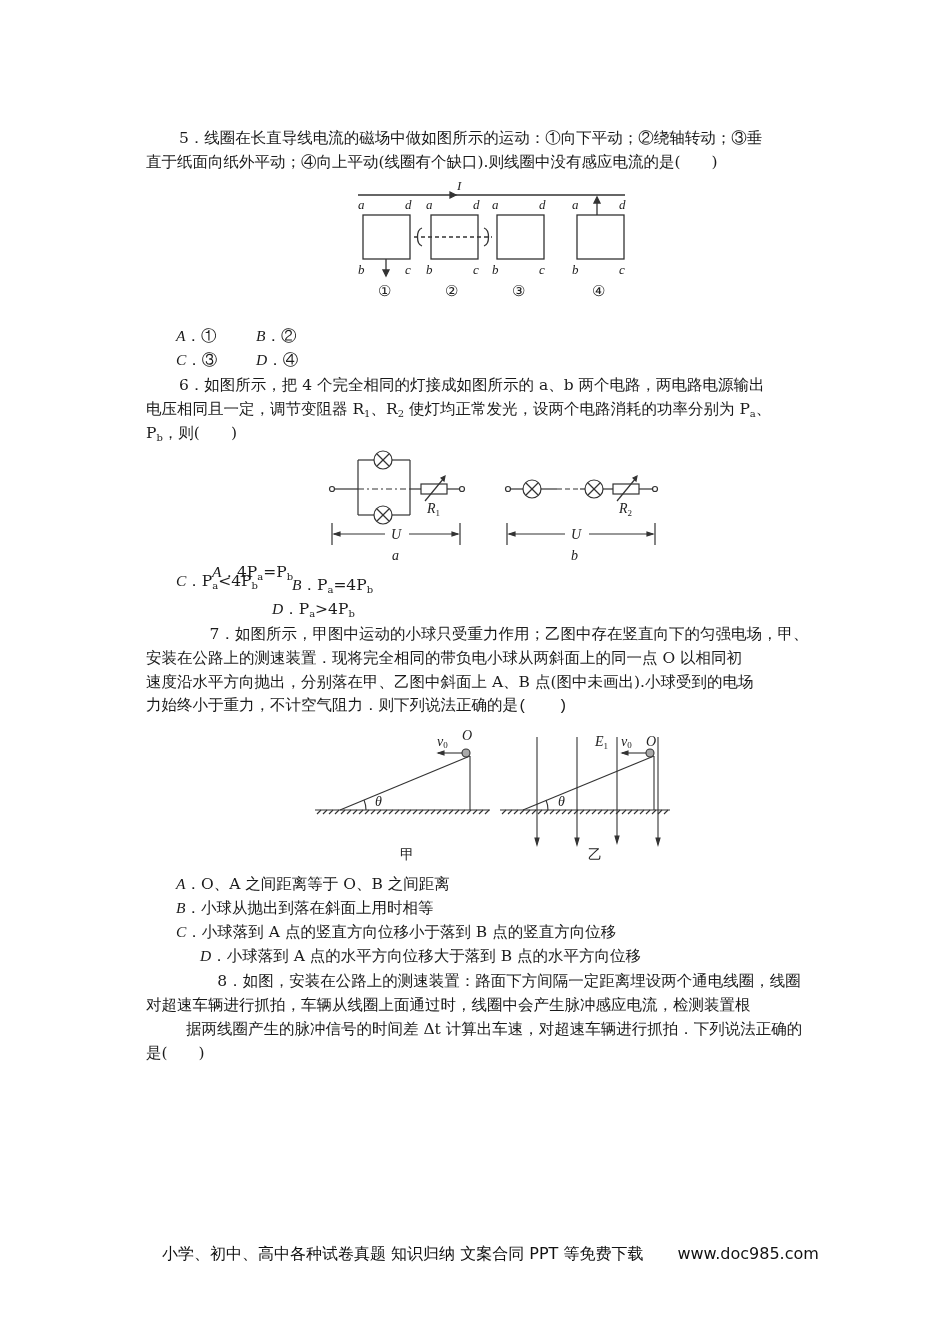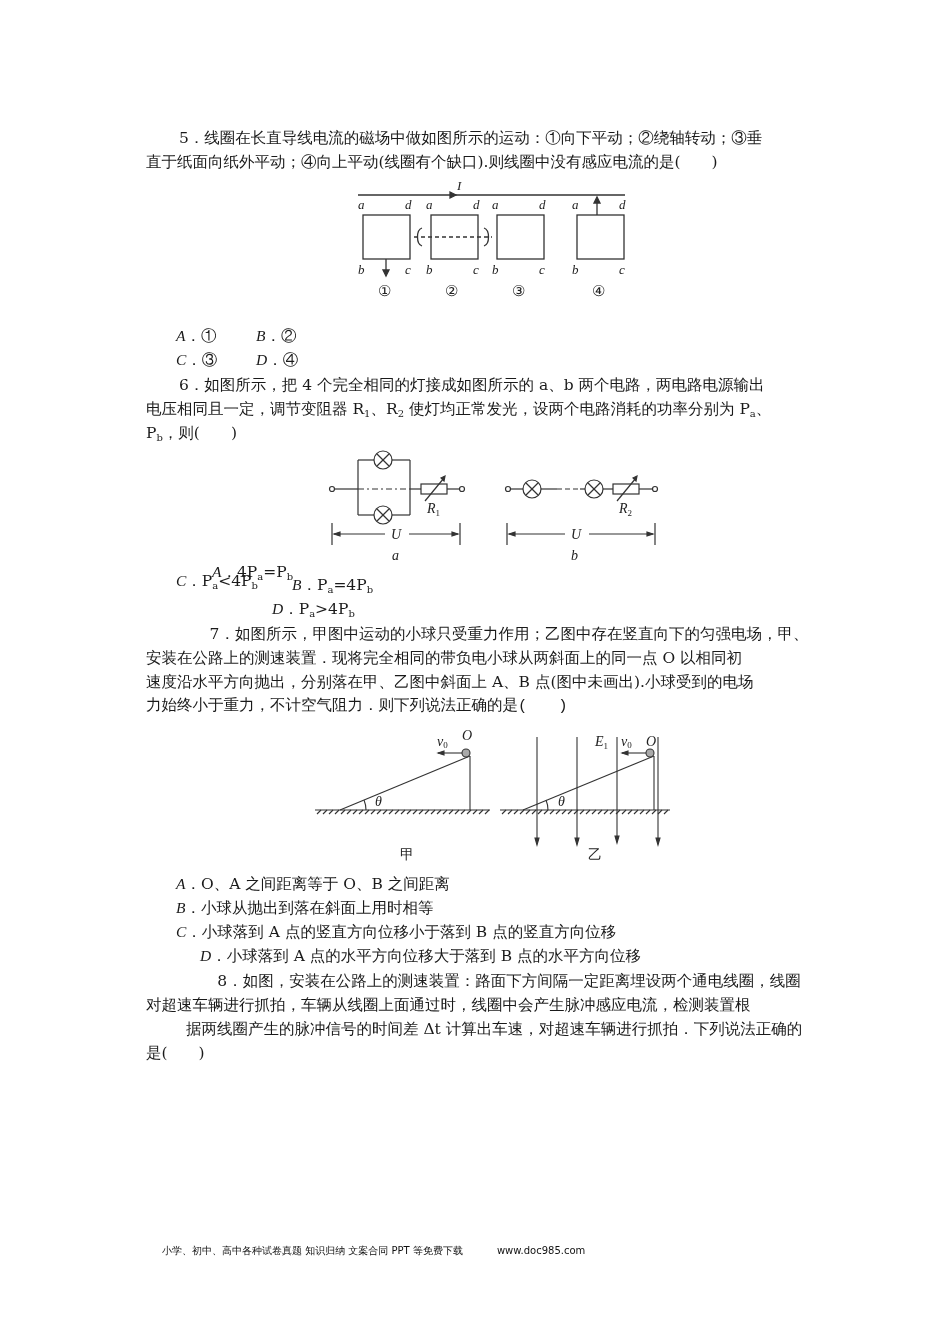--- a/index.html
+++ b/index.html
@@ -6,21 +6,21 @@
   body { width:950px; height:1344px; position:relative; overflow:hidden;
          font-family:"DejaVu Serif", "Liberation Serif", serif; color:#1a1a1a; }
   .line { position:absolute; left:146px; width:660px; font-size:15.5px; line-height:24px; white-space:nowrap; }
   .indent { left:179px; }
   .opt { position:absolute; font-size:15.5px; line-height:24px; white-space:nowrap; }
   .opt i { font-style:italic; font-family:"Liberation Serif", serif; }
   sub { font-size:10px; vertical-align:-3px; }
   svg { position:absolute; overflow:visible; }
   svg text { font-family:"Liberation Serif", serif; }
   .footer { position:absolute; left:162px; top:1244px; font-family:"DejaVu Sans", "Liberation Sans", sans-serif;
-            font-size:10px; color:#111; white-space:nowrap; }
+            font-size:16px; color:#111; white-space:nowrap; }
   .footer .url { margin-left:34px; }
 </style>
 </head>
 <body>
 
 <div class="line indent" style="top:126px;">5．线圈在长直导线电流的磁场中做如图所示的运动：①向下平动；②绕轴转动；③垂</div>
 <div class="line" style="top:150px;">直于纸面向纸外平动；④向上平动(线圈有个缺口).则线圈中没有感应电流的是(　　)</div>
 
 <svg style="left:350px; top:178px;" width="290" height="125">
   <g stroke="#333" fill="none" stroke-width="1.3">

